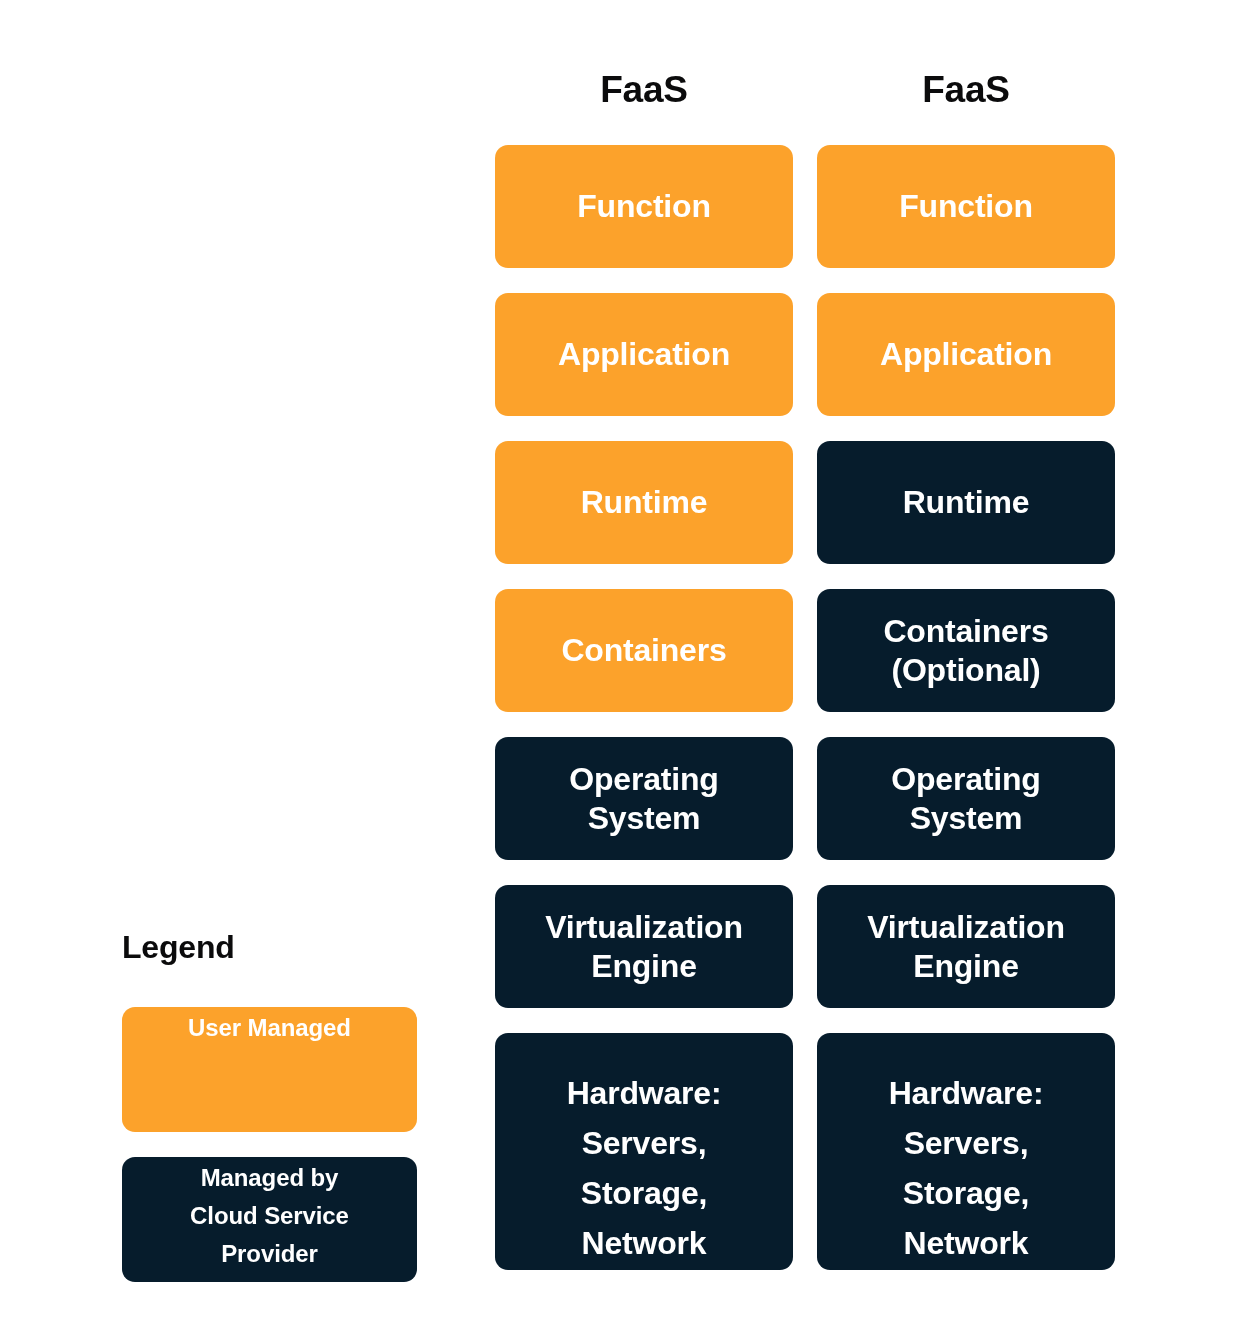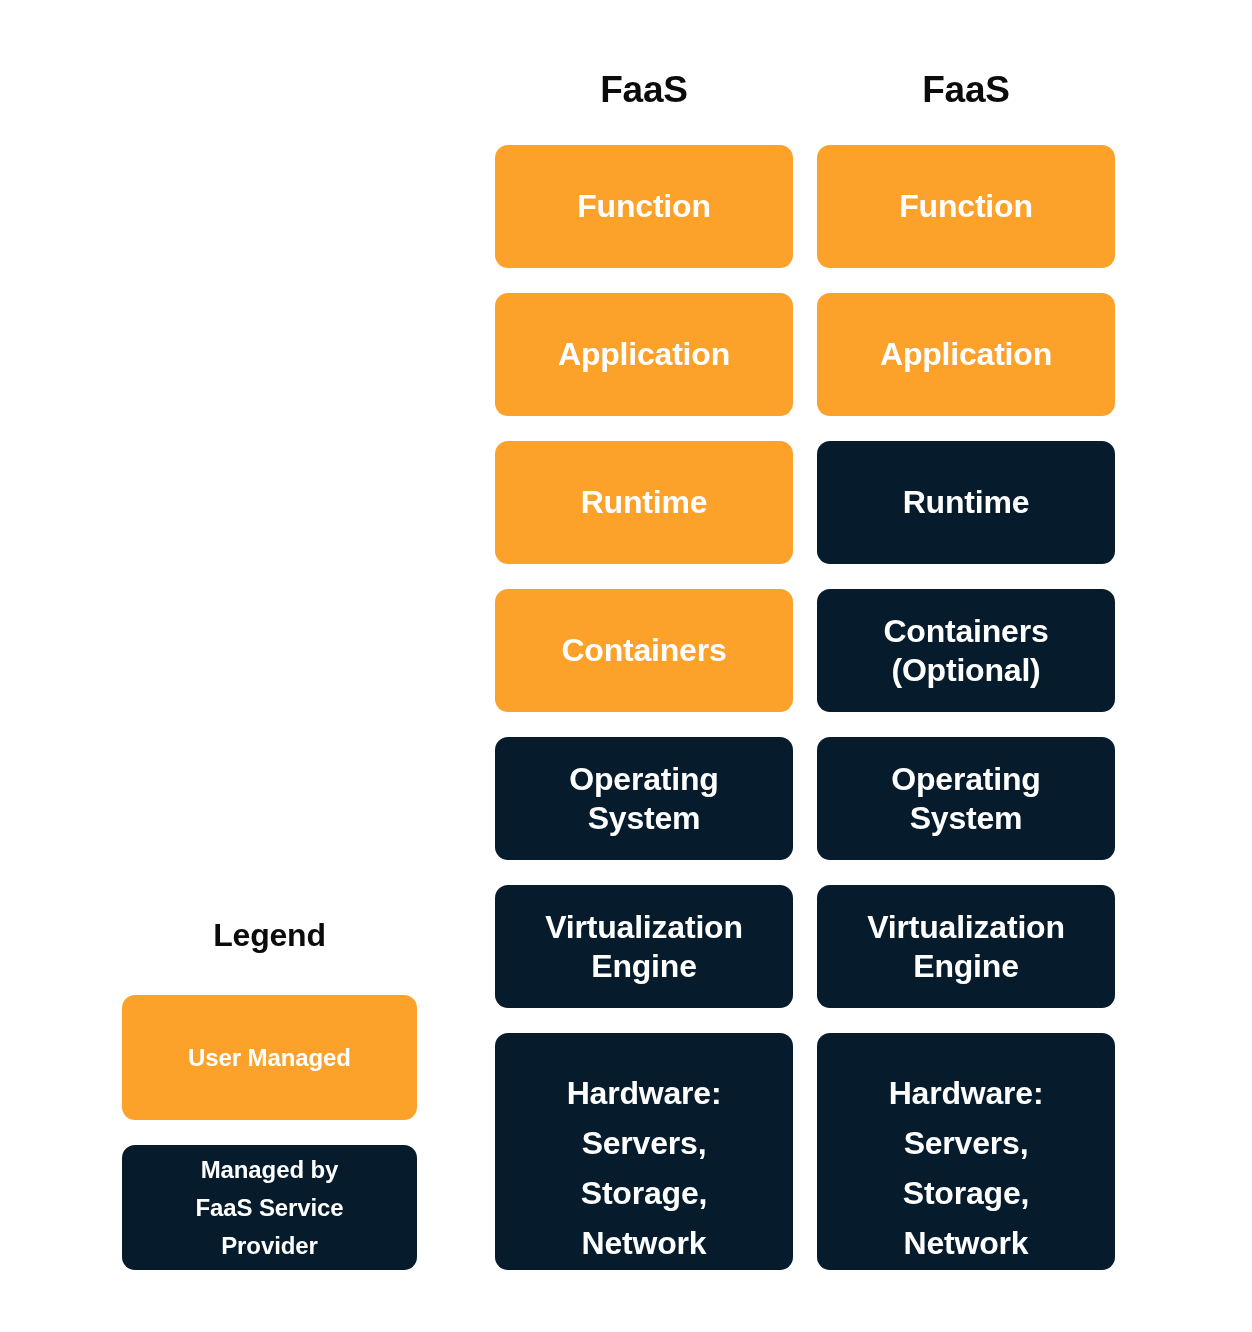--- a/index.html
+++ b/index.html
@@ -80,34 +80,33 @@
 
   
   .legend {
     position: absolute;
     left: 122px;
     top: 915px;
     width: 295px;
   }
   .legend-title {
     width: 295px;
-    text-align: center;
     font-size: 32px;
     font-weight: bold;
     color: #0b0b0c;
     line-height: 40px;
     margin-bottom: 40px;
     letter-spacing: -0.2px;
+    margin-top: 12px;
   }
   .legend-box {
     width: 295px;
     height: 125px;
     border-radius: 13px;
     display: flex;
-    align-items: center;
     justify-content: center;
     text-align: center;
     box-sizing: border-box;
     margin-bottom: 25px;
     padding: 2px 8px;
   }
   .legend-box .legend-text {
     font-size: 24px;
     font-weight: bold;
     line-height: 38px;
@@ -181,16 +180,16 @@
   </div>
 </div>
 
 <div class="legend">
   <div class="legend-title">Legend</div>
   <div class="legend-box user-managed">
     <span class="legend-text">User Managed</span>
   </div>
   <div class="legend-box provider-managed">
     <span class="legend-text">Managed by
-FaaS Service
+Cloud Service
 Provider</span>
   </div>
 </div>
 
 </body></html>

